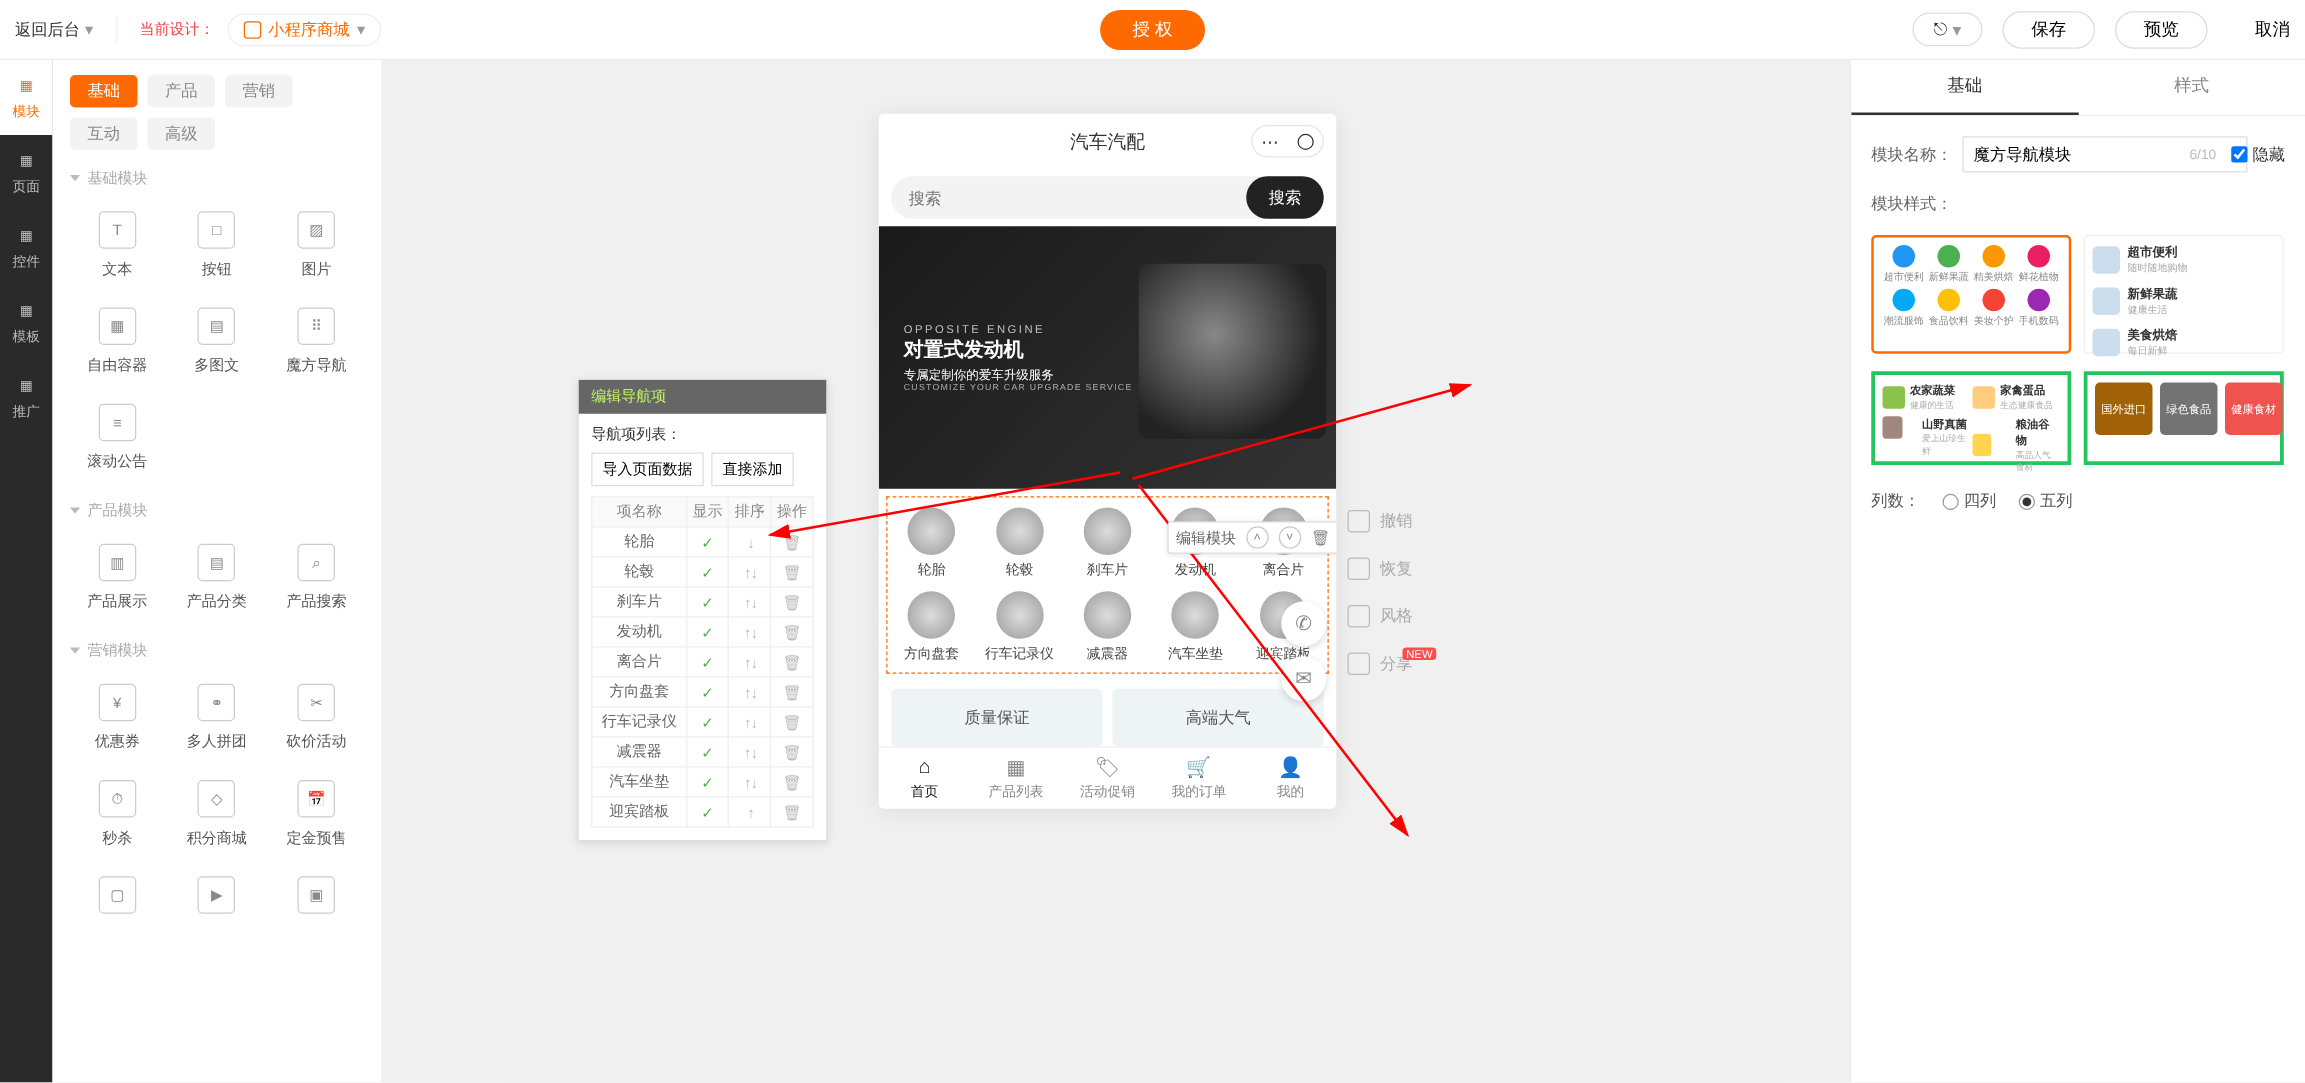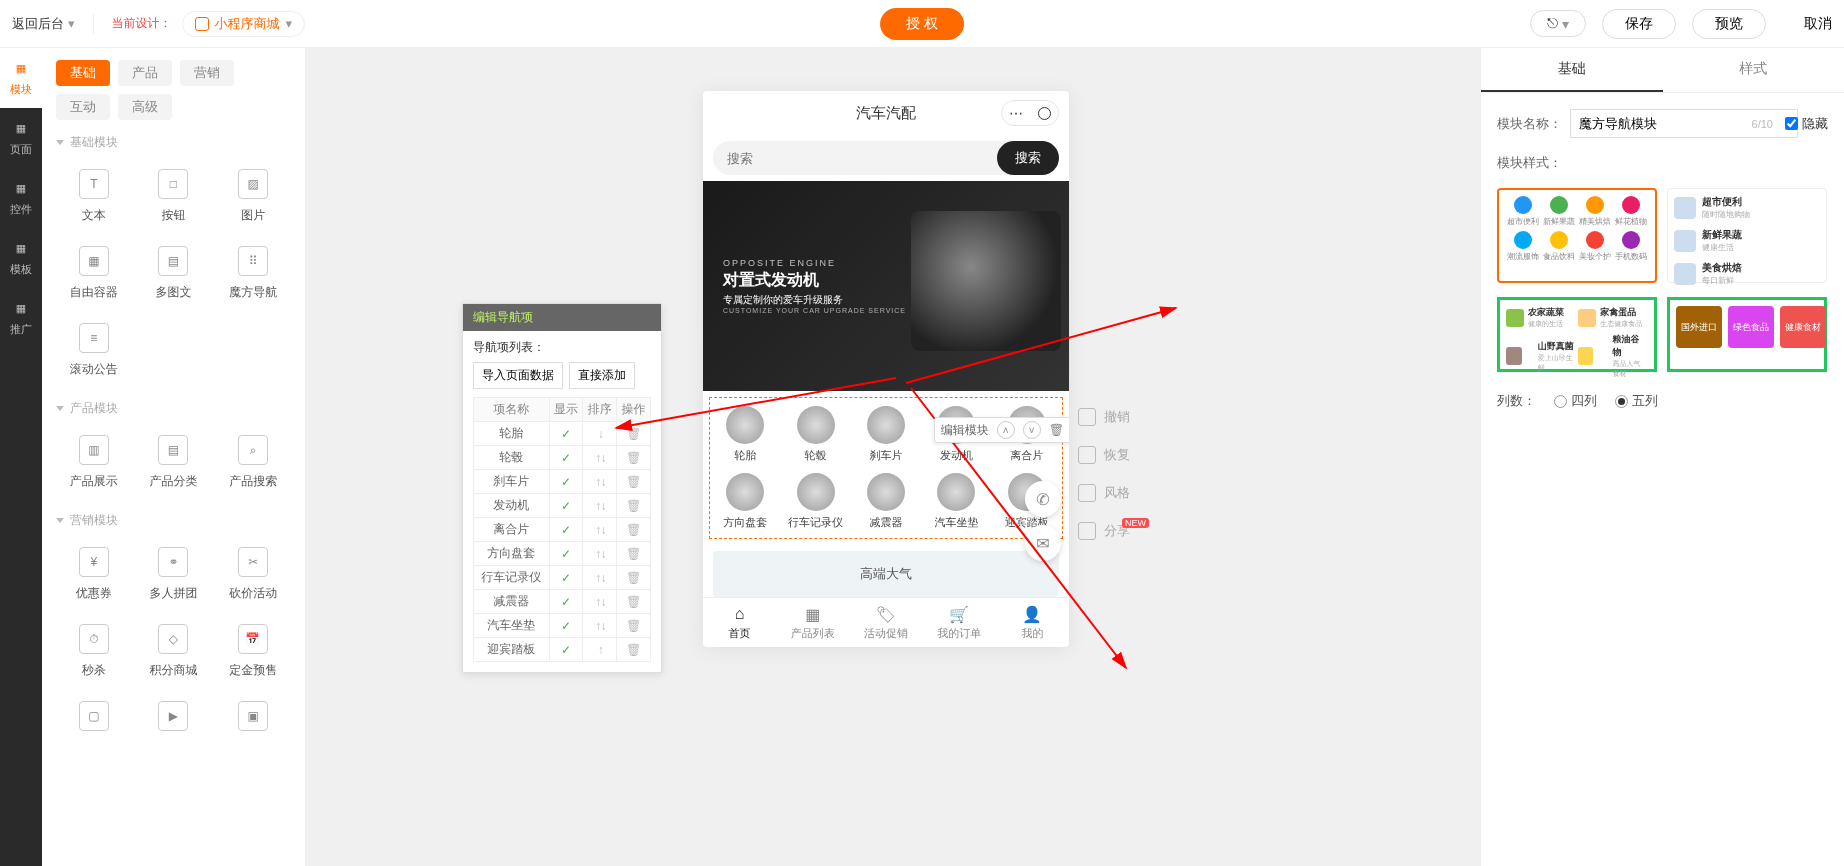--- a/index.html
+++ b/index.html
@@ -426,20 +426,21 @@
             <span>汽车坐垫</span>
           </div>
           <div class="nav-cell">
             <div class="ic"></div>
             <span>迎宾踏板</span>
           </div>
         </div>
     </div>
 
     <div class="quality-row" id="q-row">
+        <div class="q-card">质量保证</div>
         <div class="q-card">高端大气</div>
       </div>
 
     <div class="tabbar" id="tabbar">
         <div class="tb active">
           <div class="ti">⌂</div>
           <span>首页</span>
         </div>
         <div class="tb">
           <div class="ti">▦</div>
@@ -588,39 +589,39 @@
               <div style="font-size:7px;color:#aaa">健康的生活</div>
             </div>
           </div>
           <div style="display: flex; align-items: center; gap: 4px; width: 48%;">
             <div style="width:18px;height:18px;border-radius:3px;background:#ffcc80"></div>
             <div>
               <div style="font-size:9px;color:#333;font-weight:600">家禽蛋品</div>
               <div style="font-size:7px;color:#aaa">生态健康食品</div>
             </div>
           </div>
-          <div style="display: flex; align-items: center; gap: 16px; width: 48%;">
+          <div style="display: flex; align-items: flex-start; gap: 16px; width: 48%;">
             <div style="width:18px;height:18px;border-radius:3px;background:#a1887f"></div>
             <div>
               <div style="font-size:9px;color:#333;font-weight:600">山野真菌</div>
               <div style="font-size:7px;color:#aaa">爱上山珍生鲜</div>
             </div>
           </div>
           <div style="display: flex; align-items: center; gap: 20px; width: 48%;">
             <div style="width:18px;height:18px;border-radius:3px;background:#ffd54f"></div>
             <div>
               <div style="font-size:9px;color:#333;font-weight:600">粮油谷物</div>
               <div style="font-size:7px;color:#aaa">高品人气食材</div>
             </div>
           </div>
         </div>
       <div class="style-card2">
         <div class="tag-card" id="s4">
             <div class="tag-pill" style="background: #a16207;">国外进口</div>
-            <div class="tag-pill" style="background: #d946ef; font-family: Liberation Mono, monospace;">绿色食品</div>
+            <div class="tag-pill" style="background: #737373; font-family: Liberation Mono, monospace;">绿色食品</div>
             <div class="tag-pill" style="background: rgb(239, 83, 80);">健康食材</div>
           </div>
       </div>
     </div>
 
     <div class="radio-row" style="margin-top:20px">
       <span class="lbl">列数：</span>
       <span id="cols-opts" style="display:flex;gap:18px">
           <span class="r">
             <span class="radio-dot"></span>

